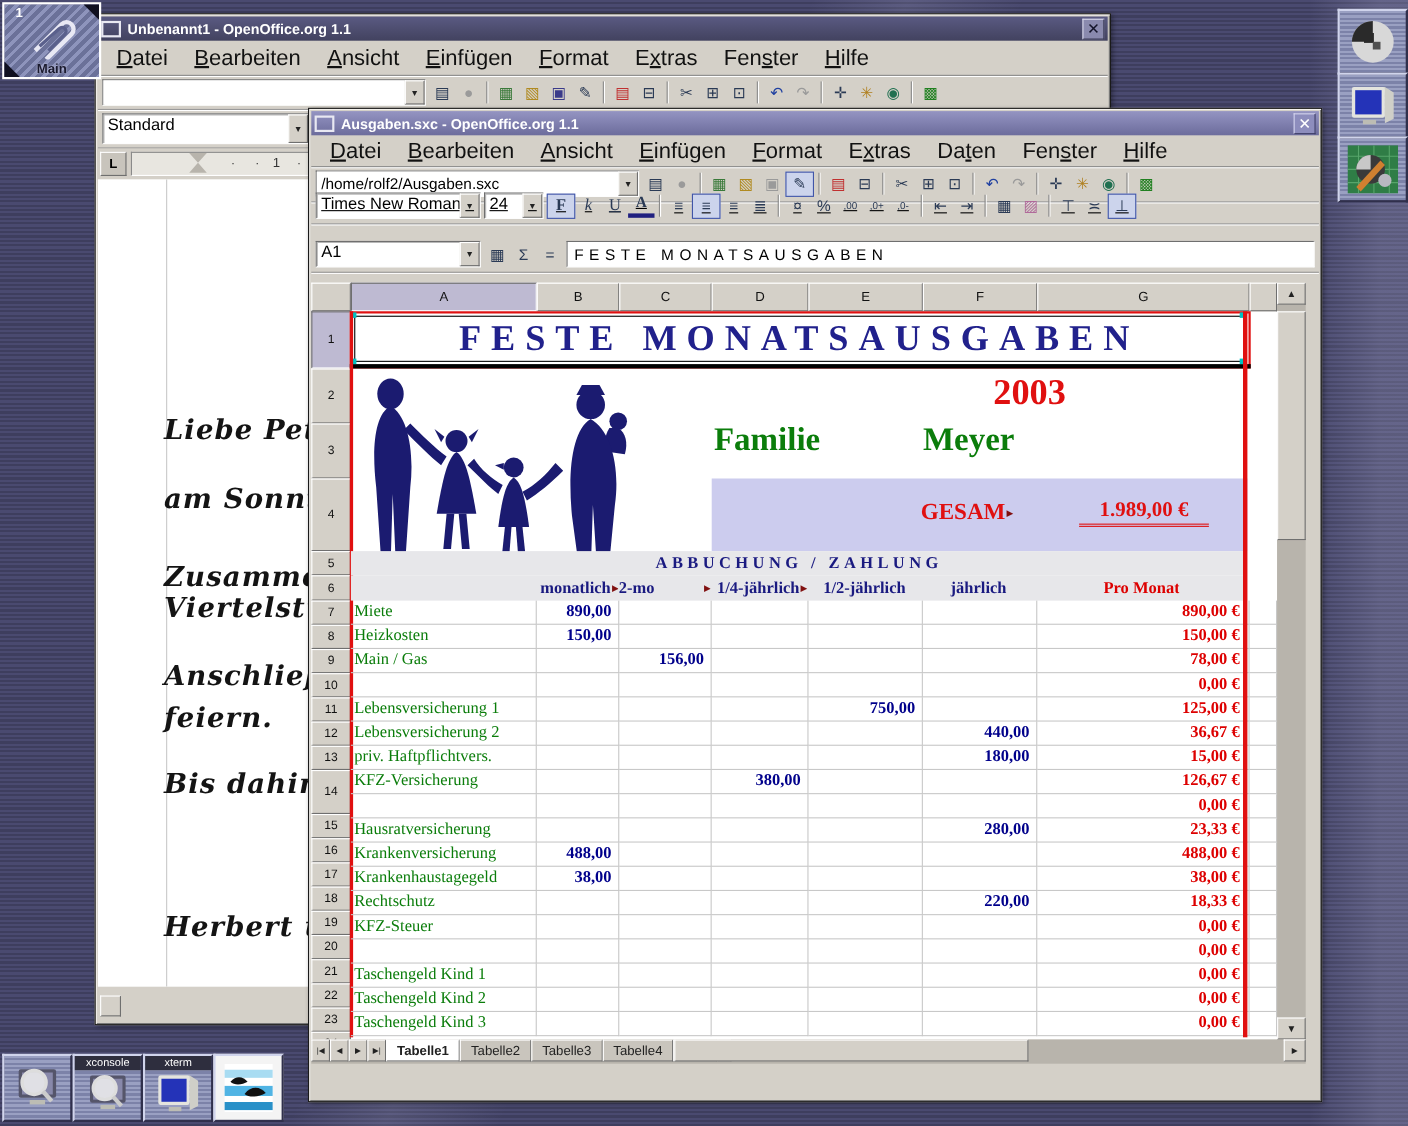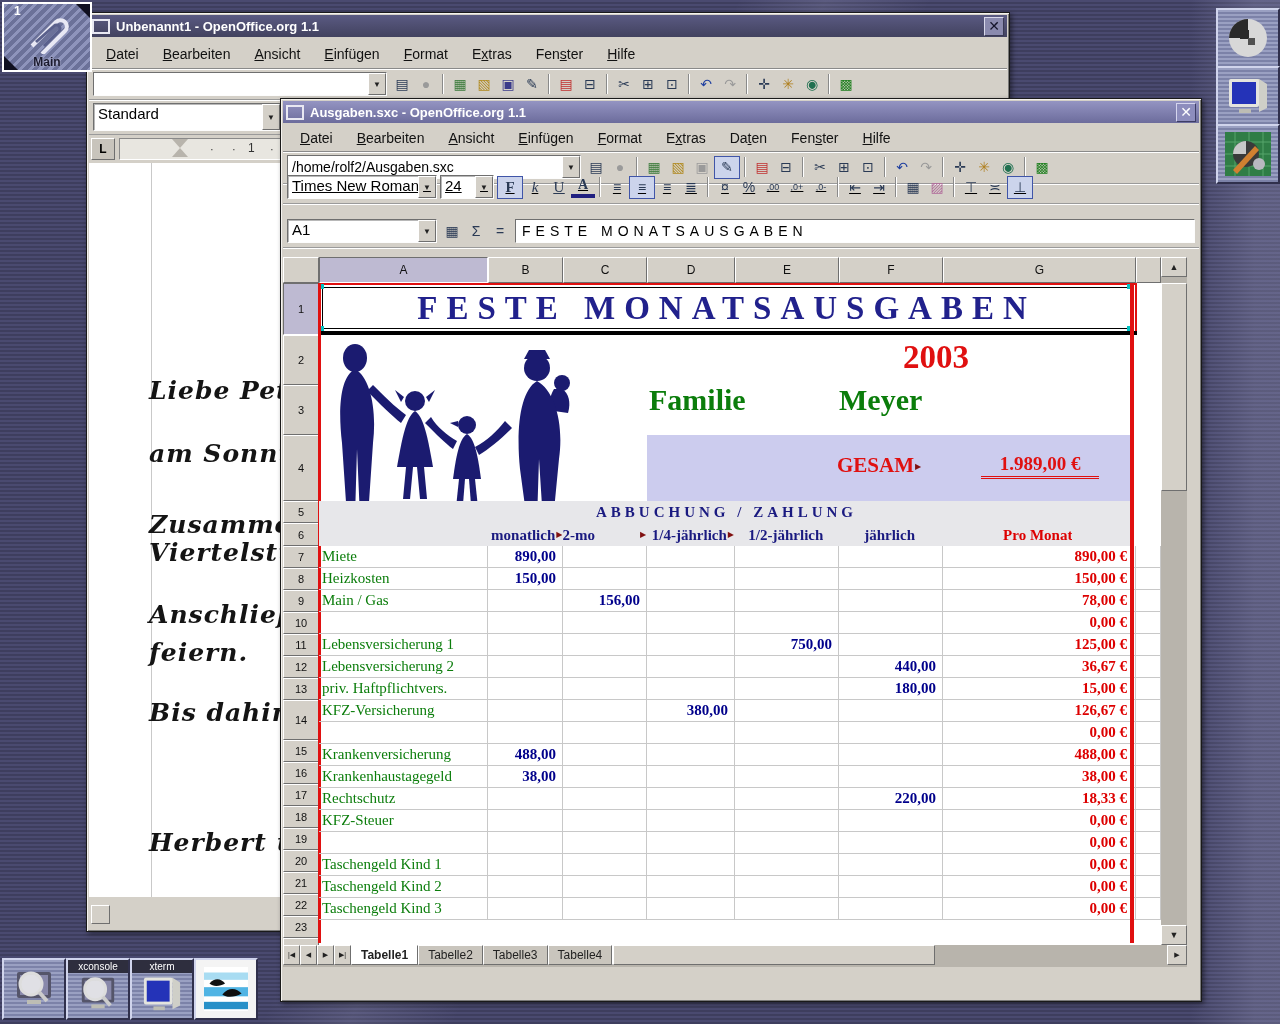--- a/index.html
+++ b/index.html
@@ -17,21 +17,21 @@
     gap:6px;padding:0 3px;color:#fff;font-weight:bold;font-size:13px;}
   .wtbar{background:linear-gradient(#5a5a82,#42425f);}
   .ctbar{background:linear-gradient(#9494c2,#6c6c9c);}
   .winmenu-btn{width:14px;height:11px;border:2px solid #e8e8f2;background:transparent;display:inline-block;}
   .ttext{flex:1;white-space:nowrap;overflow:hidden;}
   .closeb{width:18px;height:17px;display:flex;align-items:center;justify-content:center;
     font-weight:bold;font-size:14px;cursor:default;}
   .wclose{background:#8a8aae;color:#15152a;border:1px solid;border-color:#d8d8ea #3a3a55 #3a3a55 #d8d8ea;}
   .cclose{background:#8d8dbd;color:#fff;border:1px solid;border-color:#d5d5ee #3d3d66 #3d3d66 #d5d5ee;}
   .menubar{position:absolute;left:2px;right:2px;display:flex;align-items:center;gap:2px;
-    padding:0 6px;font-size:14px;color:#111;border-bottom:1px solid #8a8a8a;box-shadow:0 1px 0 #fff;}
+    padding:0 6px;font-size:20px;color:#111;border-bottom:1px solid #8a8a8a;box-shadow:0 1px 0 #fff;}
   .menu-item{padding:4px 11px;}
   .toolbar,.objrow,.formbar{position:absolute;left:2px;right:2px;display:flex;align-items:center;gap:3px;
     padding:0 4px;border-bottom:1px solid #9a9a9a;box-shadow:0 1px 0 #fff;}
   .combo{display:inline-flex;align-items:stretch;background:#fff;border:1px solid;
     border-color:#6f6f6f #fdfdfd #fdfdfd #6f6f6f;box-shadow:inset 1px 1px 0 #b8b8b8;height:22px;}
   .combo-input{border:0;outline:0;font-size:14px;padding:0 4px;font-family:inherit;flex:1;min-width:0;background:#fff;}
   .combo-val{flex:1;font-size:15px;padding:1px 4px;white-space:nowrap;overflow:hidden;}
   .combo-btn{width:16px;background:#d4d0c8;border:1px solid;border-color:#fff #6f6f6f #6f6f6f #fff;
     font-size:8px;display:flex;align-items:center;justify-content:center;color:#222;}
   .ticon{width:24px;height:21px;display:inline-flex;align-items:center;justify-content:center;
@@ -539,20 +539,30 @@
           <div class="scell ca" style="width: 169px;"></div>
           <div class="scell cn" style="width: 75px;"></div>
           <div class="scell cn" style="width: 84px;"></div>
           <div class="scell cn" style="width: 88px;"></div>
           <div class="scell cn" style="width: 104px;"></div>
           <div class="scell cn" style="width: 104px;"></div>
           <div class="scell cg" style="width: 193px;">0,00 €</div>
           <div class="scell " style="width: 25px;"></div>
         </div>
         <div class="srow">
+          <div class="scell ca" style="width: 169px;">Hausratversicherung</div>
+          <div class="scell cn" style="width: 75px;"></div>
+          <div class="scell cn" style="width: 84px;"></div>
+          <div class="scell cn" style="width: 88px;"></div>
+          <div class="scell cn" style="width: 104px;"></div>
+          <div class="scell cn" style="width: 104px;">280,00</div>
+          <div class="scell cg" style="width: 193px;">23,33 €</div>
+          <div class="scell " style="width: 25px;"></div>
+        </div>
+        <div class="srow">
           <div class="scell ca" style="width: 169px;">Krankenversicherung</div>
           <div class="scell cn" style="width: 75px;">488,00</div>
           <div class="scell cn" style="width: 84px;"></div>
           <div class="scell cn" style="width: 88px;"></div>
           <div class="scell cn" style="width: 104px;"></div>
           <div class="scell cn" style="width: 104px;"></div>
           <div class="scell cg" style="width: 193px;">488,00 €</div>
           <div class="scell " style="width: 25px;"></div>
         </div>
         <div class="srow">

